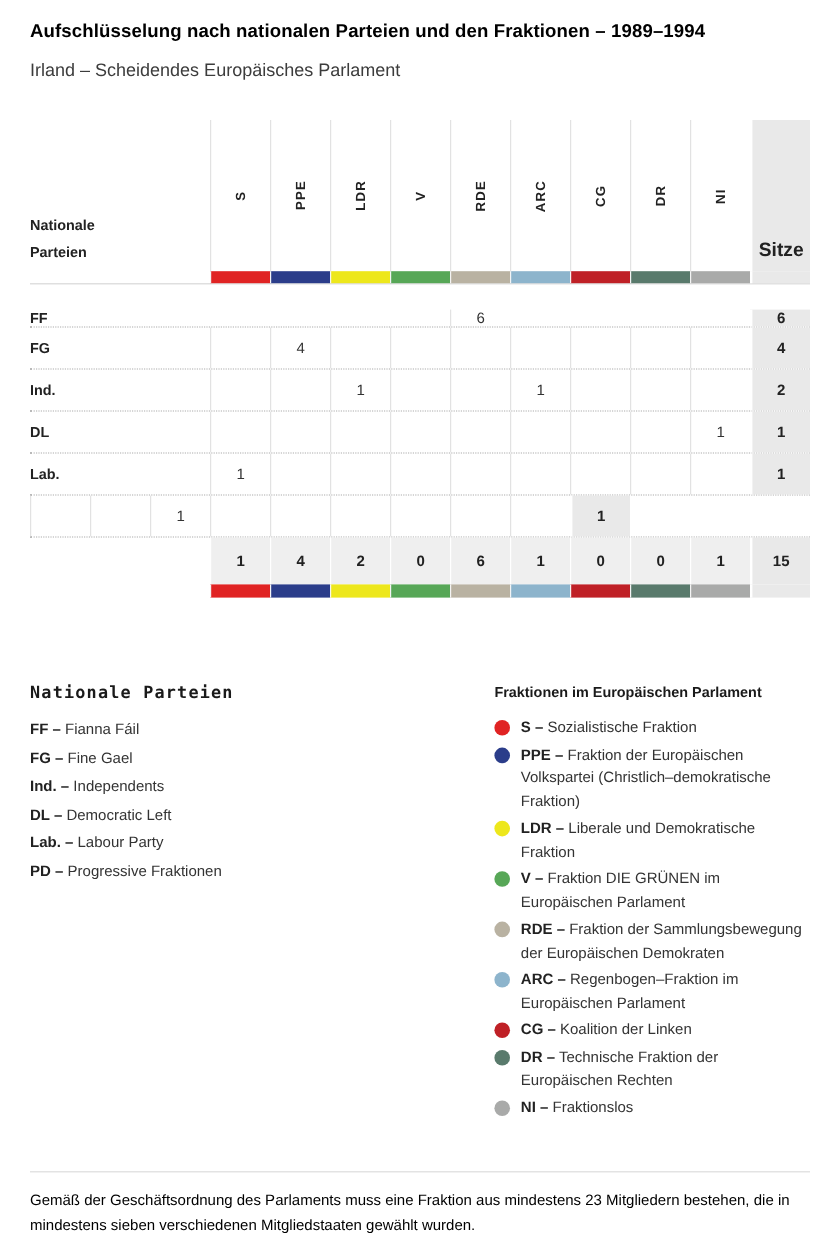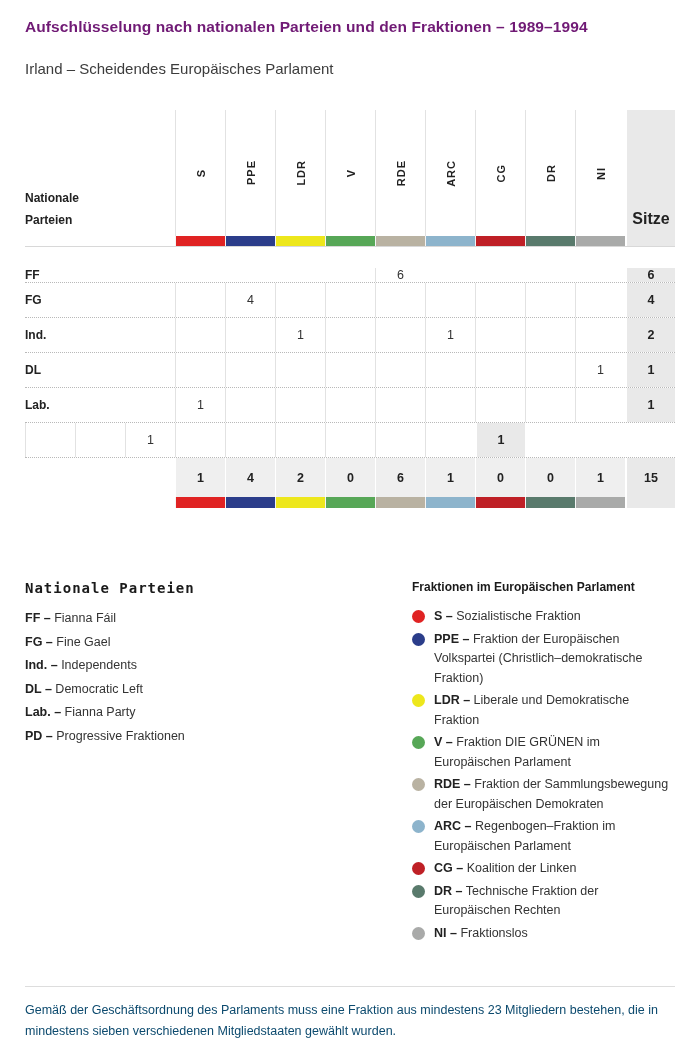--- a/index.html
+++ b/index.html
@@ -4,22 +4,22 @@
 <style>
   * { margin:0; padding:0; box-sizing:border-box; }
   html,body { background:#fff; }
   body {
     width:700px; height:1039px;
     font-family:"Liberation Sans", sans-serif;
     color:#333; overflow:hidden;
   }
   .page { padding:18px 25px 0 25px; }
 
-  .title { font-size:15.5px; font-weight:bold; color:#701a75; letter-spacing:.1px; }
-  .subtitle { font-size:15px; font-weight:400; color:#3c3c3c; margin-top:24px; }
+  .title { font-size:15.5px; font-weight:bold; color:#000000; letter-spacing:.1px; }
+  .subtitle { font-size:15px; font-weight:400; color:#3c3c3c; margin-top:14px; }
 
   
   .tbl { margin-top:33px; width:650px; }
   .trow { display:flex; }
   .hdr-row { height:126px; }
   .hdr-label { width:150px; display:flex; align-items:flex-end; }
   .hdr-label span { display:block; width:58px; font-size:12px; font-weight:bold; color:#222;
                     line-height:22px; word-wrap:break-word; overflow-wrap:anywhere; padding-bottom:5px; }
   .fcell { width:50px; border-left:1px solid #e2e2e2; }
   .hdr-fcell { display:flex; align-items:center; justify-content:center; }
@@ -55,21 +55,21 @@
   .leg-right { width:263px; }
   .leg-right h3 { font-size:12px; font-weight:bold; color:#1a1a1a; margin-bottom:13px; }
   .frac-item { display:flex; margin-bottom:3px; }
   .dot { width:13px; height:13px; border-radius:50%; margin:3px 9px 0 0; flex-shrink:0; }
   .frac-text { font-size:12.5px; line-height:19.5px; color:#333; }
   .frac-text b { color:#222; }
 
   
   .note-block { margin-top:40px; border-top:1px solid #ddd; border-bottom:1px solid #ddd;
                 padding:13px 0 15px 0; width:650px; }
-  .note-block p { font-size:12.5px; line-height:21px; color:#0c4a6e; }
+  .note-block p { font-size:12.5px; line-height:21px; color:#000000; }
 </style>
 </head>
 <body>
 
 <div class="page">
 
   <div class="title">Aufschlüsselung nach nationalen Parteien und den Fraktionen – 1989–1994</div>
   <div class="subtitle">Irland – Scheidendes Europäisches Parlament</div>
 
   <div class="tbl">
@@ -234,21 +234,21 @@
     </div>
   </div>
 
   <div class="legends">
     <div class="leg-left">
       <h3>Nationale Parteien</h3>
       <div class="party-item"><b>FF –</b> <span>Fianna Fáil</span></div>
       <div class="party-item"><b>FG –</b> <span>Fine Gael</span></div>
       <div class="party-item"><b>Ind. –</b> <span>Independents</span></div>
       <div class="party-item"><b>DL –</b> <span>Democratic Left</span></div>
-      <div class="party-item"><b>Lab. –</b> <span>Fianna Party</span></div>
+      <div class="party-item"><b>Lab. –</b> <span>Labour Party</span></div>
       <div class="party-item"><b>PD –</b> <span>Progressive Fraktionen</span></div>
     </div>
 
     <div class="leg-right">
       <h3>Fraktionen im Europäischen Parlament</h3>
       <div class="frac-item">
         <span class="dot" style="background: rgb(224, 35, 35);"></span>
         <span class="frac-text"><b>S –</b> <span>Sozialistische Fraktion</span></span>
       </div>
       <div class="frac-item">

